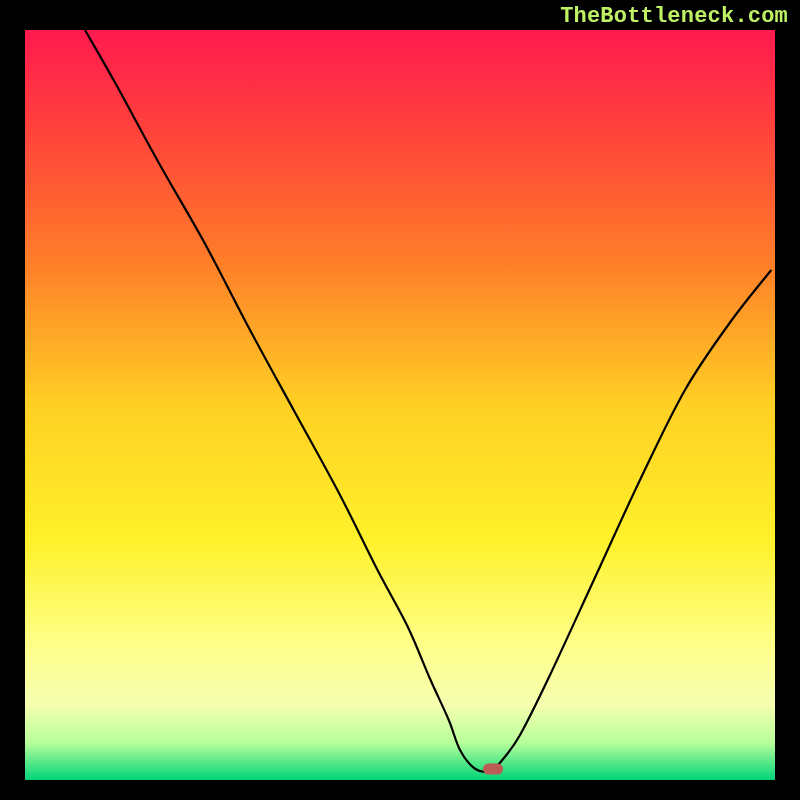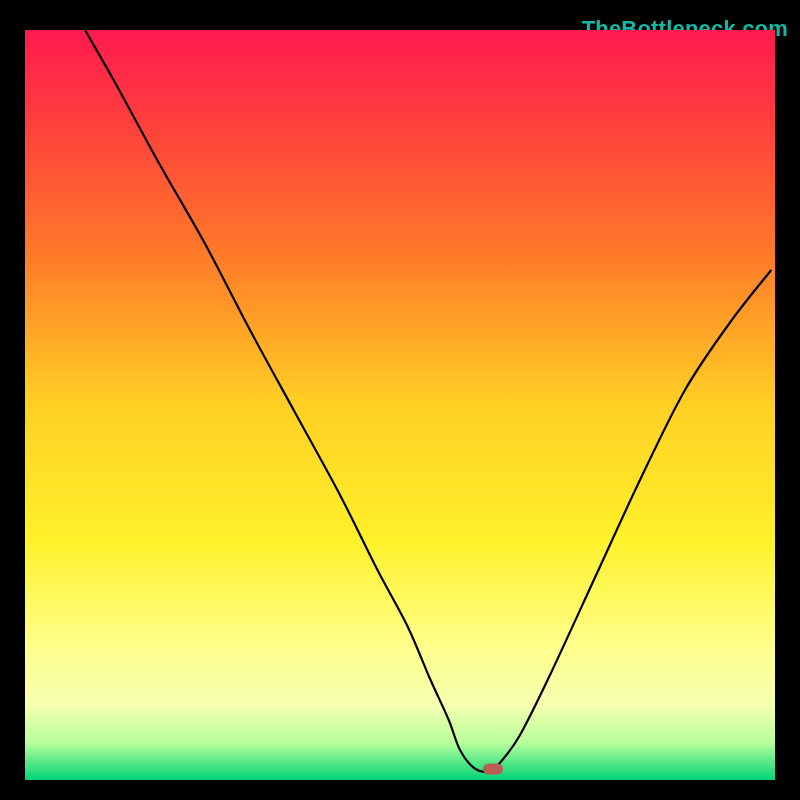--- a/index.html
+++ b/index.html
@@ -11,26 +11,26 @@
     overflow: hidden;
   }
   .frame {
     position: relative;
     width: 800px;
     height: 800px;
     background: #000;
   }
   .attribution {
     position: absolute;
-    top: 16px;
+    top: 4px;
     right: 12px;
-    font-family: Liberation Sans, sans-serif;
+    font-family: Liberation Mono, monospace;
     font-size: 22px;
     font-weight: 600;
-    color: #14b8a6;
+    color: #bef264;
     letter-spacing: 0.2px;
   }
   .plot-area {
     position: absolute;
     left: 25px;
     top: 30px;
     width: 750px;
     height: 750px;
   }
   .plot-svg {

